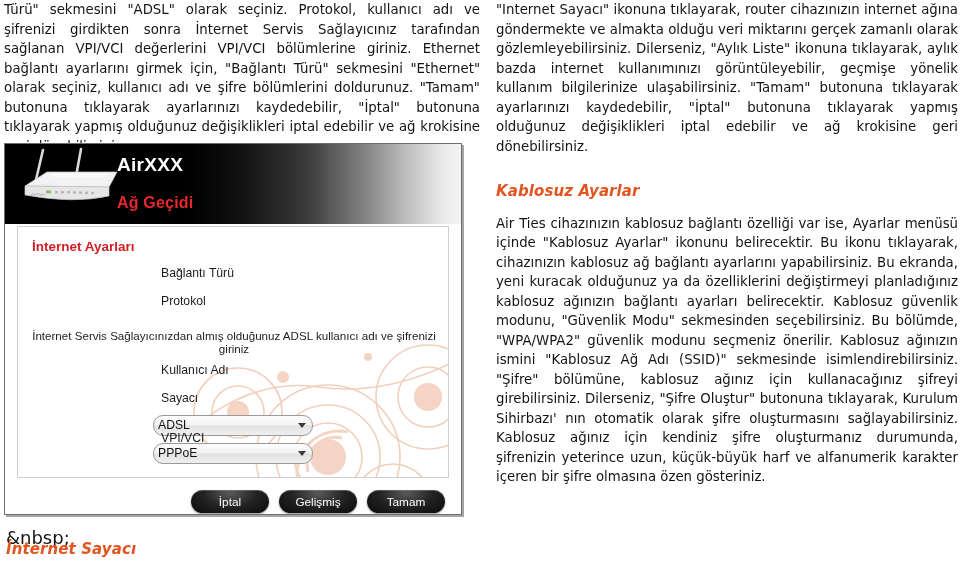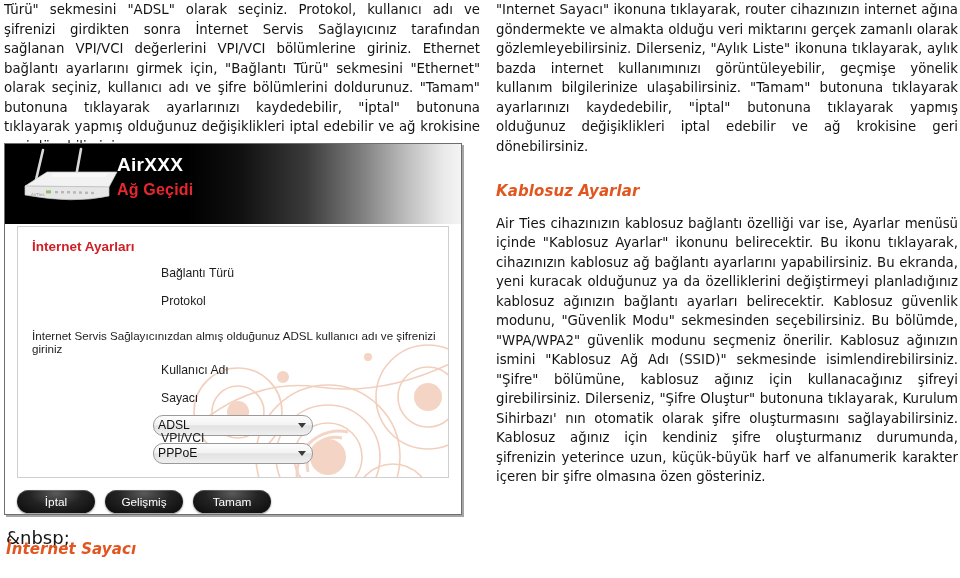--- a/index.html
+++ b/index.html
@@ -80,21 +80,21 @@
   .brand-name {
     display: block;
     font-family: "Liberation Sans", sans-serif;
     font-weight: bold;
     font-size: 19px;
     color: #ffffff;
     letter-spacing: .3px;
   }
   .brand-sub {
     display: block;
-    margin-top: 8px;
+    margin-top: 21px;
     font-family: "Liberation Sans", sans-serif;
     font-weight: bold;
     font-size: 16px;
     color: #e8262d;
     letter-spacing: .2px;
     text-align: right;
   }
 
   
   .shot-body {
@@ -181,32 +181,33 @@
   }
   .w-wide { width: 285px; }
   .w-small { width: 137px; }
 
   .info-line {
     position: relative;
     font-family: "Liberation Sans", sans-serif;
     font-size: 11.6px;
     color: #1d1d1d;
     margin: 14px 0 8px 2px;
+    text-align: center;
   }
 
   .slash {
     font-family: "Liberation Sans", sans-serif;
     font-size: 12.2px;
     color: #444;
     margin: 0 6px;
   }
 
   .btn-row {
     display: flex;
-    justify-content: flex-start;
+    justify-content: flex-end;
     gap: 10px;
     padding: 12px 4px 0 0;
   }
   .pill {
     min-width: 78px;
     height: 23px;
     border: none;
     border-radius: 12px;
     color: #ffffff;
     font-family: "Liberation Sans", sans-serif;

